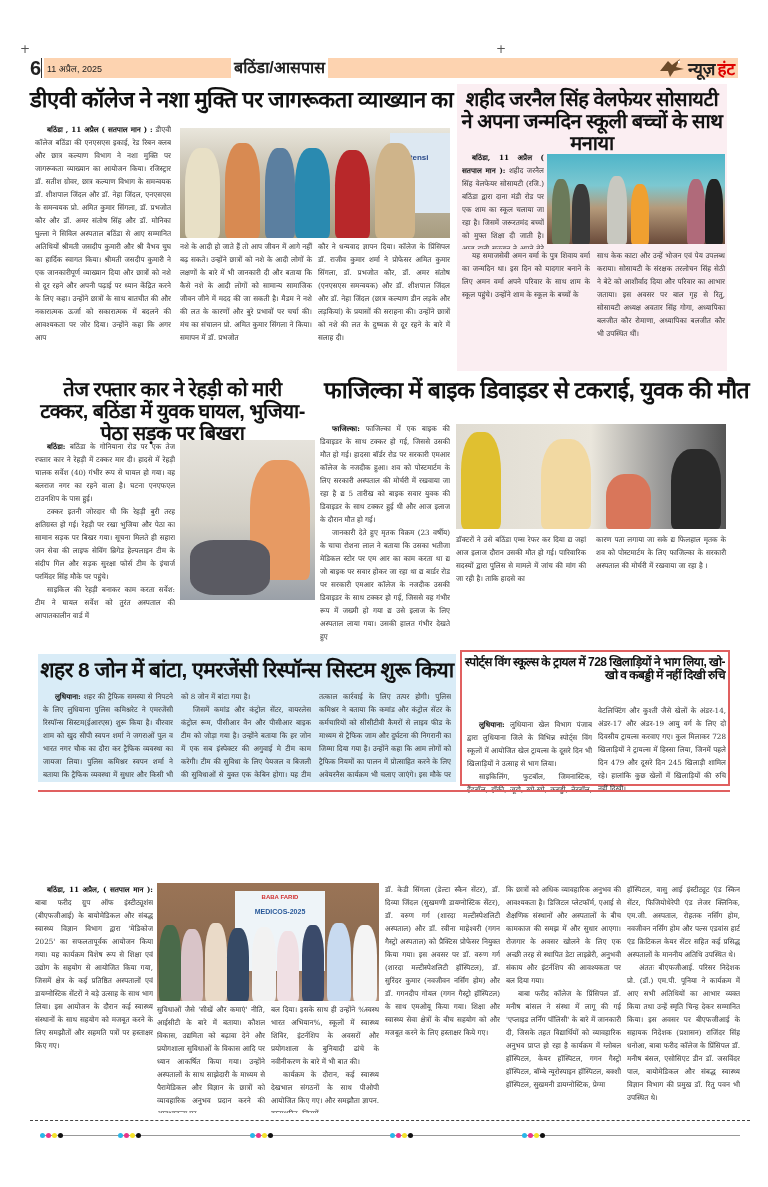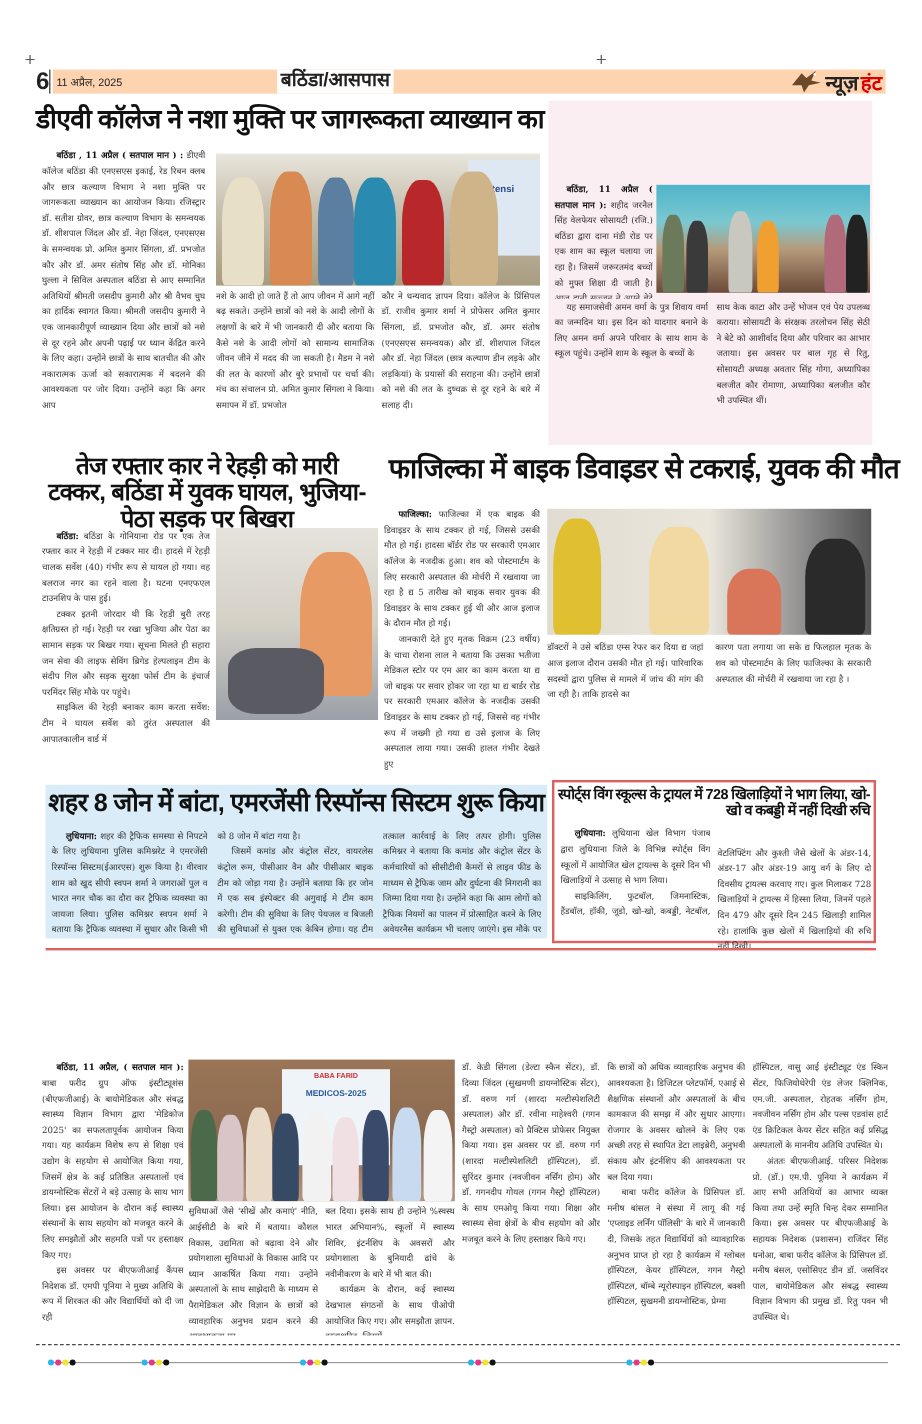--- a/index.html
+++ b/index.html
@@ -66,20 +66,21 @@
     <div class="fig" style="left:85px;top:20px;width:30px;height:90px;background:#5b7fa0"></div>
     <div class="fig" style="left:115px;top:20px;width:35px;height:90px;background:#2a8ab0"></div>
     <div class="fig" style="left:155px;top:22px;width:35px;height:88px;background:#b8282a"></div>
     <div class="fig" style="left:195px;top:15px;width:40px;height:95px;background:#cfb48a"></div>
   </div>
   <div class="col body" style="left:150px;top:152px;width:132px">नशे के आदी हो जाते हैं तो आप जीवन में आगे नहीं बढ़ सकते। उन्होंने छात्रों को नशे के आदी लोगों के लक्षणों के बारे में भी जानकारी दी और बताया कि कैसे नशे के आदी लोगों को सामान्य सामाजिक जीवन जीने में मदद की जा सकती है। मैडम ने नशे की लत के कारणों और बुरे प्रभावों पर चर्चा की। मंच का संचालन प्रो. अमित कुमार सिंगला ने किया। समापन में डॉ. प्रभजोत</div>
   <div class="col body" style="left:288px;top:152px;width:132px">कौर ने धन्यवाद ज्ञापन दिया। कॉलेज के प्रिंसिपल डॉ. राजीव कुमार शर्मा ने प्रोफेसर अमित कुमार सिंगला, डॉ. प्रभजोत कौर, डॉ. अमर संतोष (एनएसएस समन्वयक) और डॉ. शीशपाल जिंदल और डॉ. नेहा जिंदल (छात्र कल्याण डीन लड़के और लड़कियां) के प्रयासों की सराहना की। उन्होंने छात्रों को नशे की लत के दुष्चक्र से दूर रहने के बारे में सलाह दी।</div>
 </div>
 
 <div class="story pink" style="left:457px;top:84px;width:270px;height:287px">
+  <div class="headline" style="font-size:20px;text-align:center;padding:4px 4px 0">शहीद जरनैल सिंह वेलफेयर सोसायटी ने अपना जन्मदिन स्कूली बच्चों के साथ मनाया</div>
   <div class="col body" style="left:5px;top:67px;width:82px;height:98px;overflow:hidden">
     <b style="padding-left:10px">बठिंडा, 11 अप्रैल ( सतपाल मान ):</b> <span>शहीद जरनैल सिंह वेलफेयर सोसायटी (रजि.) बठिंडा द्वारा दाना मंडी रोड पर एक शाम का स्कूल चलाया जा रहा है। जिसमें जरूरतमंद बच्चों को मुफ्त शिक्षा दी जाती है। आज दानी सज्जन ने अपने बेटे के जन्मदिन की खुशियां शाम के स्कूल के बच्चों के साथ साझा कीं।</span>
   </div>
   <div class="photo" style="left:90px;top:70px;width:178px;height:90px;background:linear-gradient(180deg,#4fb5c9 0%,#7cc8d1 35%,#b59a7a 60%,#6a4a3a 100%)">
     <div class="fig" style="left:5px;top:25px;width:18px;height:65px;background:#6b7a5a"></div>
     <div class="fig" style="left:25px;top:30px;width:18px;height:60px;background:#3a3a3a"></div>
     <div class="fig" style="left:60px;top:22px;width:20px;height:68px;background:#c8c8c0"></div>
     <div class="fig" style="left:84px;top:30px;width:18px;height:60px;background:#f0a030"></div>
     <div class="fig" style="left:140px;top:25px;width:18px;height:65px;background:#b06a7a"></div>
     <div class="fig" style="left:158px;top:25px;width:18px;height:65px;background:#222"></div>
@@ -127,33 +128,32 @@
   </div>
   <div class="col body" style="left:143px;top:36px;width:130px;height:92px;overflow:hidden">
     <span>को 8 जोन में बांटा गया है।</span><br>
     <span style="padding-left:12px">जिसमें कमांड और कंट्रोल सेंटर, वायरलेस कंट्रोल रूम, पीसीआर वैन और पीसीआर बाइक टीम को जोड़ा गया है। उन्होंने बताया कि हर जोन में एक सब इंस्पेक्टर की अगुवाई मे टीम काम करेगी। टीम की सुविधा के लिए पेयजल व बिजली की सुविधाओं से युक्त एक केबिन होगा। यह टीम अपने जोन में ट्रैफिक को स्मूथ चलाने और किसी भी दुर्घटना के समय</span>
   </div>
   <div class="col body" style="left:281px;top:36px;width:132px;height:92px;overflow:hidden">तत्काल कार्रवाई के लिए तत्पर होगी। पुलिस कमिश्नर ने बताया कि कमांड और कंट्रोल सेंटर के कर्मचारियों को सीसीटीवी कैमरों से लाइव फीड के माध्यम से ट्रैफिक जाम और दुर्घटना की निगरानी का जिम्मा दिया गया है। उन्होंने कहा कि आम लोगों को ट्रैफिक नियमों का पालन में प्रोत्साहित करने के लिए अवेयरनैस कार्यक्रम भी चलाए जाएंगे। इस मौके पर एडीसीपी गुरप्रीत पुरेवाल भी मौजूद थीं।</div>
 </div>
 
 <div class="story redbox" style="left:460px;top:650px;width:270px;height:136px">
   <div class="headline" style="font-size:12px;text-align:right;padding:4px 3px 0">स्पोर्ट्स विंग स्कूल्स के ट्रायल में 728 खिलाड़ियों ने भाग लिया, खो-खो व कबड्डी में नहीं दिखी रुचि</div>
-  <div class="col body" style="left:5px;top:36px;width:125px;height:80px;overflow:hidden">
+  <div class="col body" style="left:5px;top:66px;width:125px;height:80px;overflow:hidden">
     <b style="padding-left:12px">लुधियाना:</b> <span>लुधियाना खेल विभाग पंजाब द्वारा लुधियाना जिले के विभिन्न स्पोर्ट्स विंग स्कूलों में आयोजित खेल ट्रायल्स के दूसरे दिन भी खिलाड़ियों ने उत्साह से भाग लिया।</span><br>
     <span style="padding-left:12px">साइकिलिंग, फुटबॉल, जिमनास्टिक, हैंडबॉल, हॉकी, जूडो, खो-खो, कबड्डी, नेटबॉल, सॉफ्टबॉल, शूटिंग, वॉलीबॉल,</span>
   </div>
   <div class="col body" style="left:136px;top:52px;width:128px">वेटलिफ्टिंग और कुश्ती जैसे खेलों के अंडर-14, अंडर-17 और अंडर-19 आयु वर्ग के लिए दो दिवसीय ट्रायल्स करवाए गए। कुल मिलाकर 728 खिलाड़ियों ने ट्रायल्स में हिस्सा लिया, जिनमें पहले दिन 479 और दूसरे दिन 245 खिलाड़ी शामिल रहे। हालांकि कुछ खेलों में खिलाड़ियों की रुचि नहीं दिखी।</div>
 </div>
 
 <div style="position:absolute;left:38px;top:790px;width:692px;border-top:2px solid #e06060"></div>
 
 <div class="story" style="left:30px;top:843px;width:710px;height:270px">
   <div class="col body" style="left:5px;top:40px;width:118px;height:230px;overflow:hidden">
     <b style="padding-left:12px">बठिंडा, 11 अप्रैल, ( सतपाल मान ):</b> <span>बाबा फरीद ग्रुप ऑफ इंस्टीट्यूशंस (बीएफजीआई) के बायोमेडिकल और संबद्ध स्वास्थ्य विज्ञान विभाग द्वारा 'मेडिकोज 2025' का सफलतापूर्वक आयोजन किया गया। यह कार्यक्रम विशेष रूप से शिक्षा एवं उद्योग के सहयोग से आयोजित किया गया, जिसमें क्षेत्र के कई प्रतिष्ठित अस्पतालों एवं डायग्नोस्टिक सेंटरों ने बड़े उत्साह के साथ भाग लिया। इस आयोजन के दौरान कई स्वास्थ्य संस्थानों के साथ सहयोग को मजबूत करने के लिए समझौतों और सहमति पत्रों पर हस्ताक्षर किए गए।</span><br>
-    <span style="padding-left:12px">इस अवसर पर बीएफजीआई कैंपस निदेशक डॉ. एमपी पूनिया ने मुख्य अतिथि के रूप में शिरकत की और विद्यार्थियों को दी जा रही</span>
   </div>
   <div class="photo" style="left:127px;top:40px;width:222px;height:118px;background:linear-gradient(180deg,#9a7456 0%,#8a6a50 60%,#b59580 100%)">
     <div style="position:absolute;left:78px;top:8px;width:90px;height:80px;background:#eef4f8">
       <div style="font-size:6px;color:#d03030;font-weight:bold;text-align:center;font-family:'Liberation Sans',sans-serif;padding-top:3px">BABA FARID</div>
       <div style="font-size:7px;color:#2a5a9a;font-weight:bold;text-align:center;font-family:'Liberation Sans',sans-serif;padding-top:8px">MEDICOS-2025</div>
     </div>
     <div class="fig" style="left:2px;top:42px;width:22px;height:76px;background:#4a6a4a"></div>
     <div class="fig" style="left:24px;top:46px;width:22px;height:72px;background:#d9c4c8"></div>
     <div class="fig" style="left:48px;top:40px;width:22px;height:78px;background:#eadac8"></div>
     <div class="fig" style="left:70px;top:45px;width:22px;height:73px;background:#364a66"></div>

